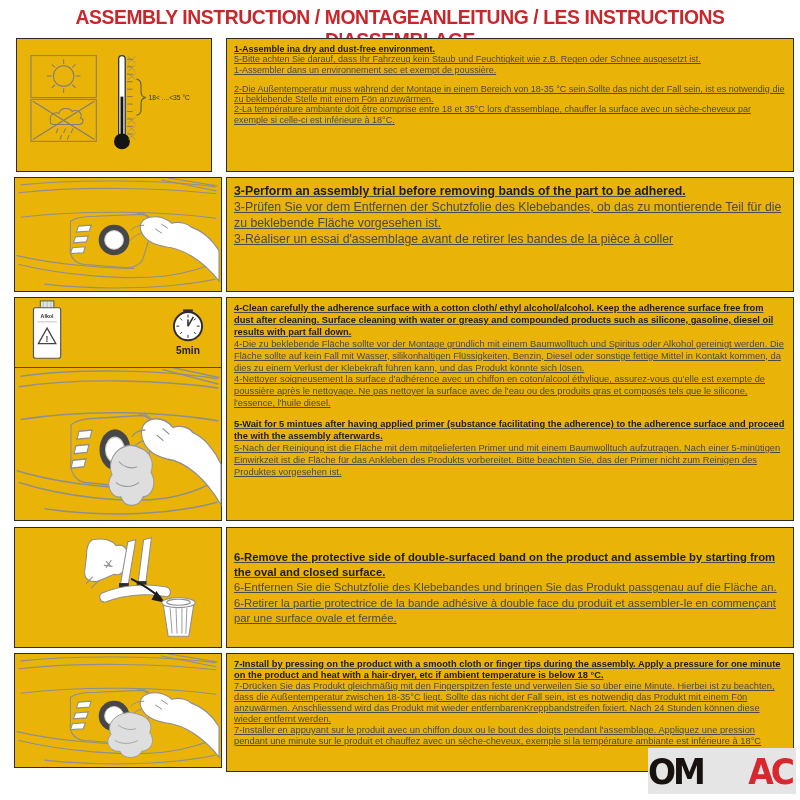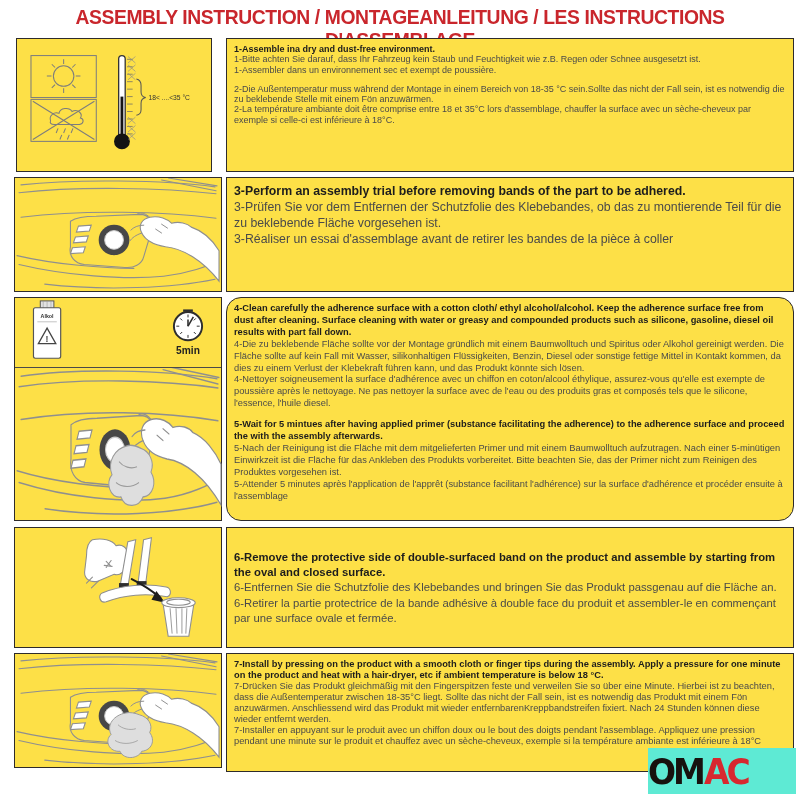--- a/index.html
+++ b/index.html
@@ -1,43 +1,43 @@
 <!DOCTYPE html>
 <html><head>
 <meta charset="utf-8">
 <style>
   html,body{margin:0;padding:0;background:#ffffff;}
   .page{position:relative;width:800px;height:800px;background:#fff;
         font-family:"Liberation Sans",sans-serif;overflow:hidden;}
   .title{position:absolute;left:0;top:6px;width:800px;text-align:center;
          color:#c9262c;font-weight:bold;font-size:19.5px;letter-spacing:-0.4px;
          transform:scaleX(0.99);}
-  .cell{position:absolute;border:1.5px solid #2e2b2b;background:#fde047;box-sizing:border-box;}
+  .cell{position:absolute;border:1.5px solid #2e2b2b;background:#eab308;box-sizing:border-box;text-decoration:underline;}
   .text-cell{color:#4a4a4a;padding:5px 8px 4px 7px;}
   .text-cell p{margin:0;}
   .sec{margin-bottom:9px;}
   .sec:last-child{margin-bottom:0;}
   .sec .en{font-weight:bold;color:#1d1d1d;}
   #r1-left{left:16px;top:38px;width:196px;height:134px;}
   #r1-right{left:226px;top:38px;width:568px;height:134px;font-size:9px;line-height:10.3px;}
   #r2-left{left:14px;top:177px;width:208px;height:115px;}
   #r2-right{left:226px;top:177px;width:568px;height:115px;font-size:12.3px;line-height:16px;
             display:flex;flex-direction:column;justify-content:flex-start;}
   #r3-left{left:14px;top:297px;width:208px;height:224px;}
-  #r3-right{left:226px;top:297px;width:568px;height:224px;font-size:9.3px;line-height:11.9px;border-radius:15px;}
+  #r3-right{left:226px;top:297px;width:568px;height:224px;font-size:9.3px;line-height:11.9px;}
   #r3-left .divider{position:absolute;left:0;top:69px;width:100%;height:0;
             border-top:1.3px solid #4a4a4a;}
   #r4-left{left:14px;top:527px;width:208px;height:121px;}
   #r4-right{left:226px;top:527px;width:568px;height:121px;font-size:11.3px;line-height:15.3px;
             display:flex;flex-direction:column;justify-content:center;}
   #r5-left{left:14px;top:653px;width:208px;height:115px;}
   #r5-right{left:226px;top:653px;width:568px;height:119px;font-size:9.3px;line-height:11px;}
   .ill{display:block;width:100%;height:100%;}
-  .logo{position:absolute;left:648px;top:748px;width:148px;height:46px;background:#5eead4;
-        display:flex;align-items:center;justify-content:flex-start;padding-right:4px;box-sizing:border-box;}
+  .logo{position:absolute;left:648px;top:748px;width:148px;height:46px;background:#e5e5e5;
+        display:flex;align-items:center;justify-content:space-between;padding-right:4px;box-sizing:border-box;}
   .logo span{font-family:"DejaVu Sans",sans-serif;font-weight:bold;font-size:33px;
         letter-spacing:-3px;transform:scaleY(1.08);display:inline-block;line-height:1;}
   .logo .lb{color:#17120f;}
   .logo .lr{color:#d7282f;margin-left:1px;}
   svg text{font-family:"Liberation Sans",sans-serif;}
   .defs{position:absolute;width:0;height:0;overflow:hidden;}
 </style>
 </head>
 <body>
 
@@ -102,21 +102,21 @@
         <path d="M118,18 h6 M118,26 h6 M118,34 h6 M118,42 h6 M118,50 h6 M118,58 h6 M118,66 h6 M118,74 h6 M118,82 h6 M118,90 h6 M118,98 h6" stroke="#6a6a6a" stroke-width="0.8" fill="none"></path>
         <path d="M119,15 l8,7 M127,15 l-8,7 M119,24 l8,7 M127,24 l-8,7 M119,33 l8,7 M127,33 l-8,7 M119,80 l8,7 M127,80 l-8,7 M119,89 l8,7 M127,89 l-8,7 M119,97 l8,7 M127,97 l-8,7" stroke="#8a8a8a" stroke-width="0.7" fill="none"></path>
         <path d="M128,39 Q133,40 133,46 L133,53 Q133,58 138,59 Q133,60 133,65 L133,72 Q133,77 128,78" stroke="#555555" stroke-width="1.1" fill="none"></path>
         <text x="141" y="61.5" font-size="7.2" fill="#333333">18&lt; ....&lt;35 °C</text>
       </g>
     </svg>
   </div>
   <div class="cell text-cell" id="r1-right">
     <div class="sec">
       <p class="en">1-Assemble ina dry and dust-free environment.</p>
-      <p>1-Bitte achten Sie darauf, dass Ihr Fahrzeug kein Staub und Feuchtigkeit wie z.B. Regen oder Schnee ausgesetzt ist.</p>
+      <p>5-Bitte achten Sie darauf, dass Ihr Fahrzeug kein Staub und Feuchtigkeit wie z.B. Regen oder Schnee ausgesetzt ist.</p>
       <p>1-Assembler dans un environnement sec et exempt de poussière.</p>
     </div>
     <div class="sec">
       <p>2-Die Außentemperatur muss während der Montage in einem Bereich von 18-35 °C  sein.Sollte das nicht der Fall sein, ist es notwendig die zu beklebende Stelle mit einem Fön anzuwärmen.</p>
       <p>2-La température ambiante doit être comprise entre 18 et 35°C lors d'assemblage, chauffer la surface avec un sèche-cheveux par exemple si celle-ci est inférieure à 18°C.</p>
     </div>
   </div>
 
   <div class="cell" id="r2-left">
     <svg class="ill" viewBox="0 0 208 115" preserveAspectRatio="none">
@@ -159,21 +159,20 @@
   </div>
   <div class="cell text-cell" id="r3-right">
     <div class="sec">
       <p class="en">4-Clean carefully the adherence surface with a cotton cloth/ ethyl alcohol/alcohol. Keep the adherence surface free from dust after cleaning. Surface cleaning with water or greasy and compounded products such as silicone, gasoline, diesel oil results with part fall down.</p>
       <p>4-Die zu beklebende Fläche sollte vor der Montage gründlich mit einem Baumwolltuch und Spiritus oder Alkohol gereinigt werden. Die Fläche sollte auf kein Fall mit Wasser, silikonhaltigen Flüssigkeiten, Benzin, Diesel oder sonstige fettige Mittel in Kontakt kommen, da dies zu einem Verlust der Klebekraft führen kann, und das Produkt könnte sich lösen.</p>
       <p>4-Nettoyer soigneusement la surface d'adhérence avec un chiffon en coton/alcool éthylique, assurez-vous qu'elle est exempte de poussière après le nettoyage. Ne pas nettoyer la surface avec de l'eau ou des produits gras et composés tels que le silicone, l'essence, l'huile diesel.</p>
     </div>
     <div class="sec">
       <p class="en">5-Wait for 5 mintues after having applied primer (substance facilitating the adherence) to the adherence surface and proceed the with the assembly afterwards.</p>
       <p>5-Nach der Reinigung ist die Fläche mit dem mitgelieferten Primer und mit einem Baumwolltuch aufzutragen. Nach einer 5-minütigen Einwirkzeit ist die Fläche für das Ankleben des Produkts vorbereitet. Bitte beachten Sie, das der Primer nicht zum Reinigen des Produktes vorgesehen ist.</p>
-      <p>5-Attender 5 minutes après l'application de l'apprêt (substance facilitant l'adhérence) sur la surface d'adhérence et procéder ensuite à l'assemblage</p>
     </div>
   </div>
 
   <div class="cell" id="r4-left">
     <svg class="ill" viewBox="0 0 208 121">
       <g transform="translate(18,8)" stroke="#8f8f8f" fill="none" stroke-width="1.1" stroke-linecap="round">
         <g>
           <path d="M60,4 C70,2 80,4 84,10 C90,8 96,12 95,18 C99,22 97,28 92,30 C94,36 88,41 82,39 L66,46 C58,48 52,44 52,37 L54,20 C54,12 56,6 60,4 Z" fill="#ffffff"></path>
           <path d="M66,46 l-7,7 M60,42 l-6,6 M74,26 l5,5 M79,25 l-5,7 M72,30 l8,1"></path>
         </g>

